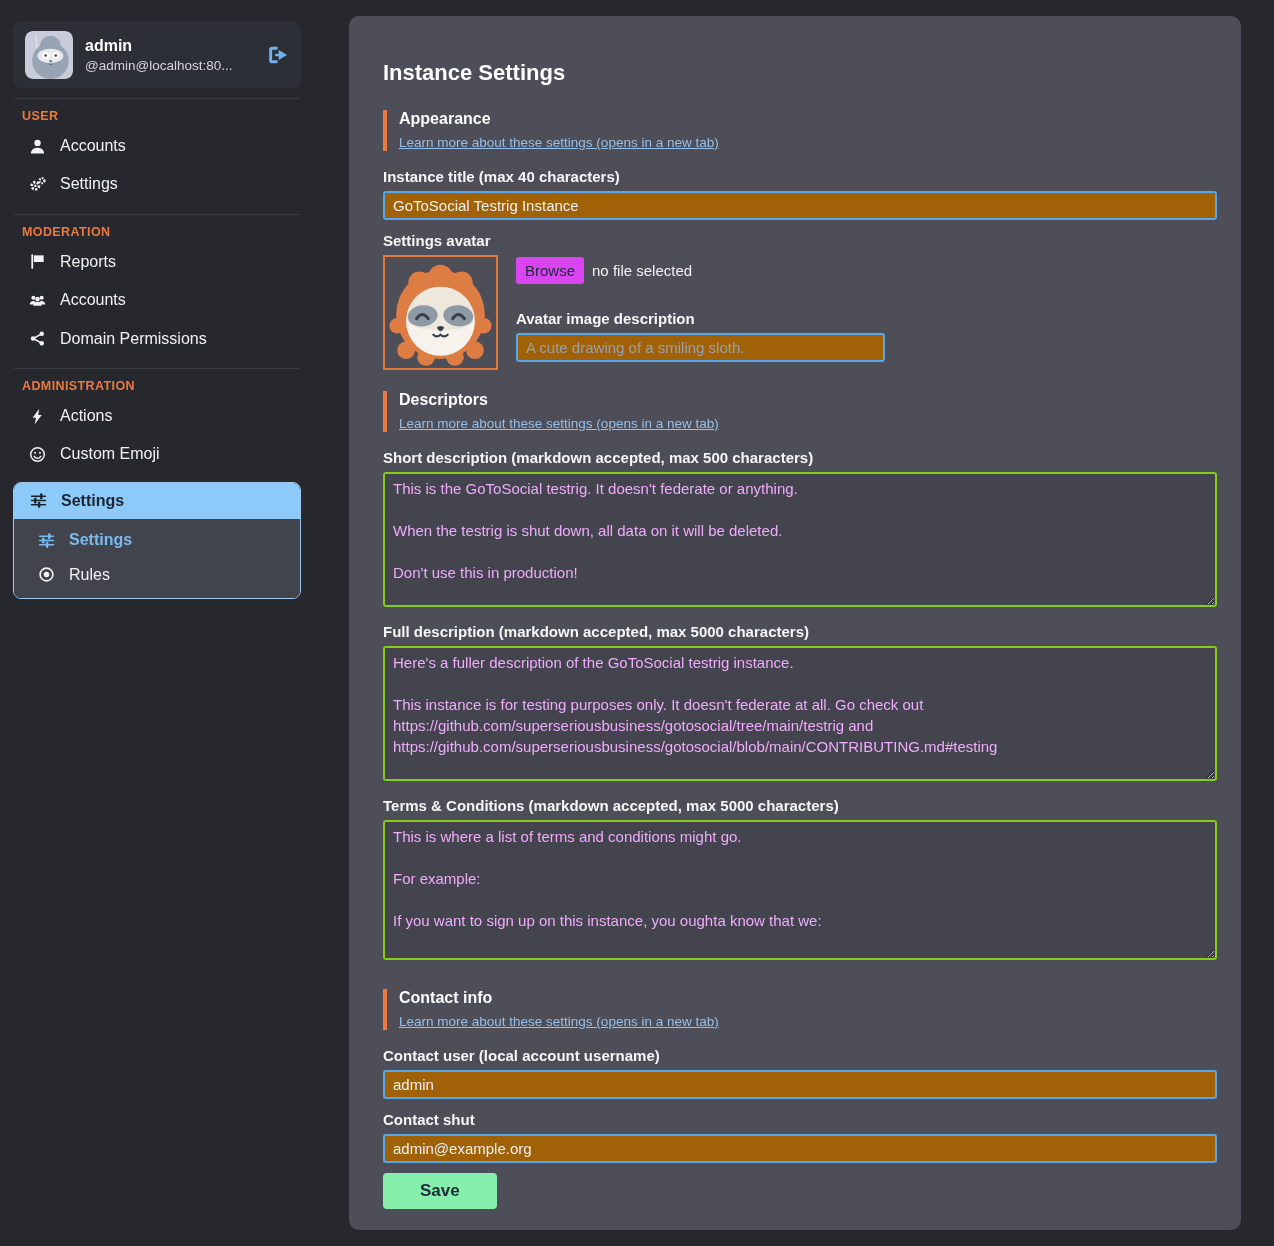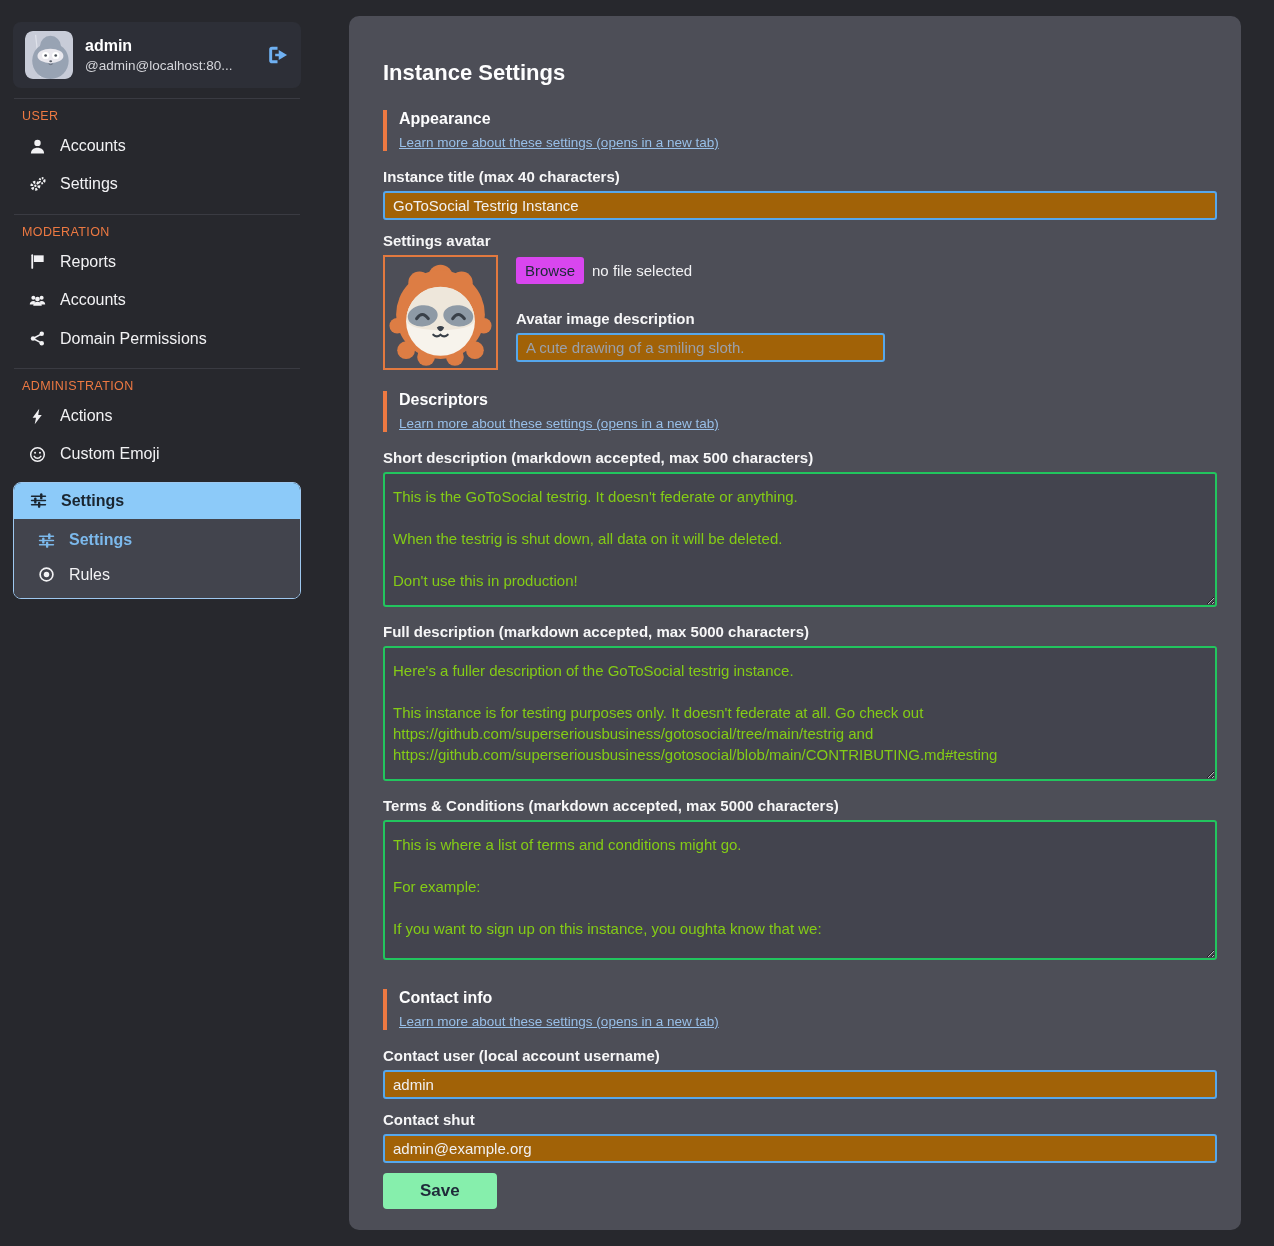--- a/index.html
+++ b/index.html
@@ -20,21 +20,21 @@
   .user-avatar { width:48px; height:48px; border-radius:8px; flex-shrink:0; display:block; }
   .user-meta { display:flex; flex-direction:column; gap:3px; min-width:0; }
   .user-name { font-weight:bold; font-size:16px; color:#ffffff; line-height:1.1; }
   .user-handle { font-size:13.5px; color:#d4d5da; white-space:nowrap; }
   .logout { margin-left:auto; color:#6fb1f2; cursor:pointer; display:flex; align-items:center; }
   .logout svg { width:22px; height:20px; }
 
   .sep { border:0; border-top:1px solid #3a3b42; margin:10px 1px; }
 
   .sec-label {
-    color:#ed7942; font-weight:normal; font-size:12.5px; letter-spacing:.4px;
+    color:#ed7942; font-weight:bold; font-size:12.5px; letter-spacing:.4px;
     margin:10px 0 4px 9px;
   }
   .nav-item {
     display:flex; align-items:center; gap:13px;
     padding:10px 8px 10px 14px; font-size:16px; color:#f2f2f4; cursor:pointer;
     line-height:1.15;
   }
   .nav-item .ico { width:20px; display:flex; justify-content:center; align-items:center; flex-shrink:0; }
   .nav-item .ico svg { width:17px; height:17px; }
 
@@ -62,22 +62,22 @@
   .field-label { display:block; font-weight:bold; font-size:15px; margin:12px 0 6px 0; color:#f6f6f7; }
 
   .text-input {
     width:100%; height:29px; background:#a16207; color:#f0f0f2;
     border:2px solid #56a7ec; border-radius:3px; padding:0 8px; font-size:15px;
     font-family:"Liberation Sans", sans-serif;
   }
   .text-input::placeholder { color:#9aa0ab; opacity:1; }
 
   .text-area {
-    width:100%; background:#43444e; color:#84cc16;
-    border:2px solid #22c55e; border-radius:3px; padding:12px 8px;
+    width:100%; background:#43444e; color:#f0abfc;
+    border:2px solid #84cc16; border-radius:3px; padding:4px 8px;
     font-size:15px; line-height:21px; resize:vertical;
     font-family:"Liberation Sans", sans-serif;
   }
   .ta-short { height:135px; }
   .ta-full  { height:135px; }
   .ta-terms { height:140px; }
 
   .avatar-row { display:flex; gap:18px; margin-top:2px; }
   .instance-avatar {
     width:115px; height:115px; border:2px solid #e2793f; flex-shrink:0; display:block;

